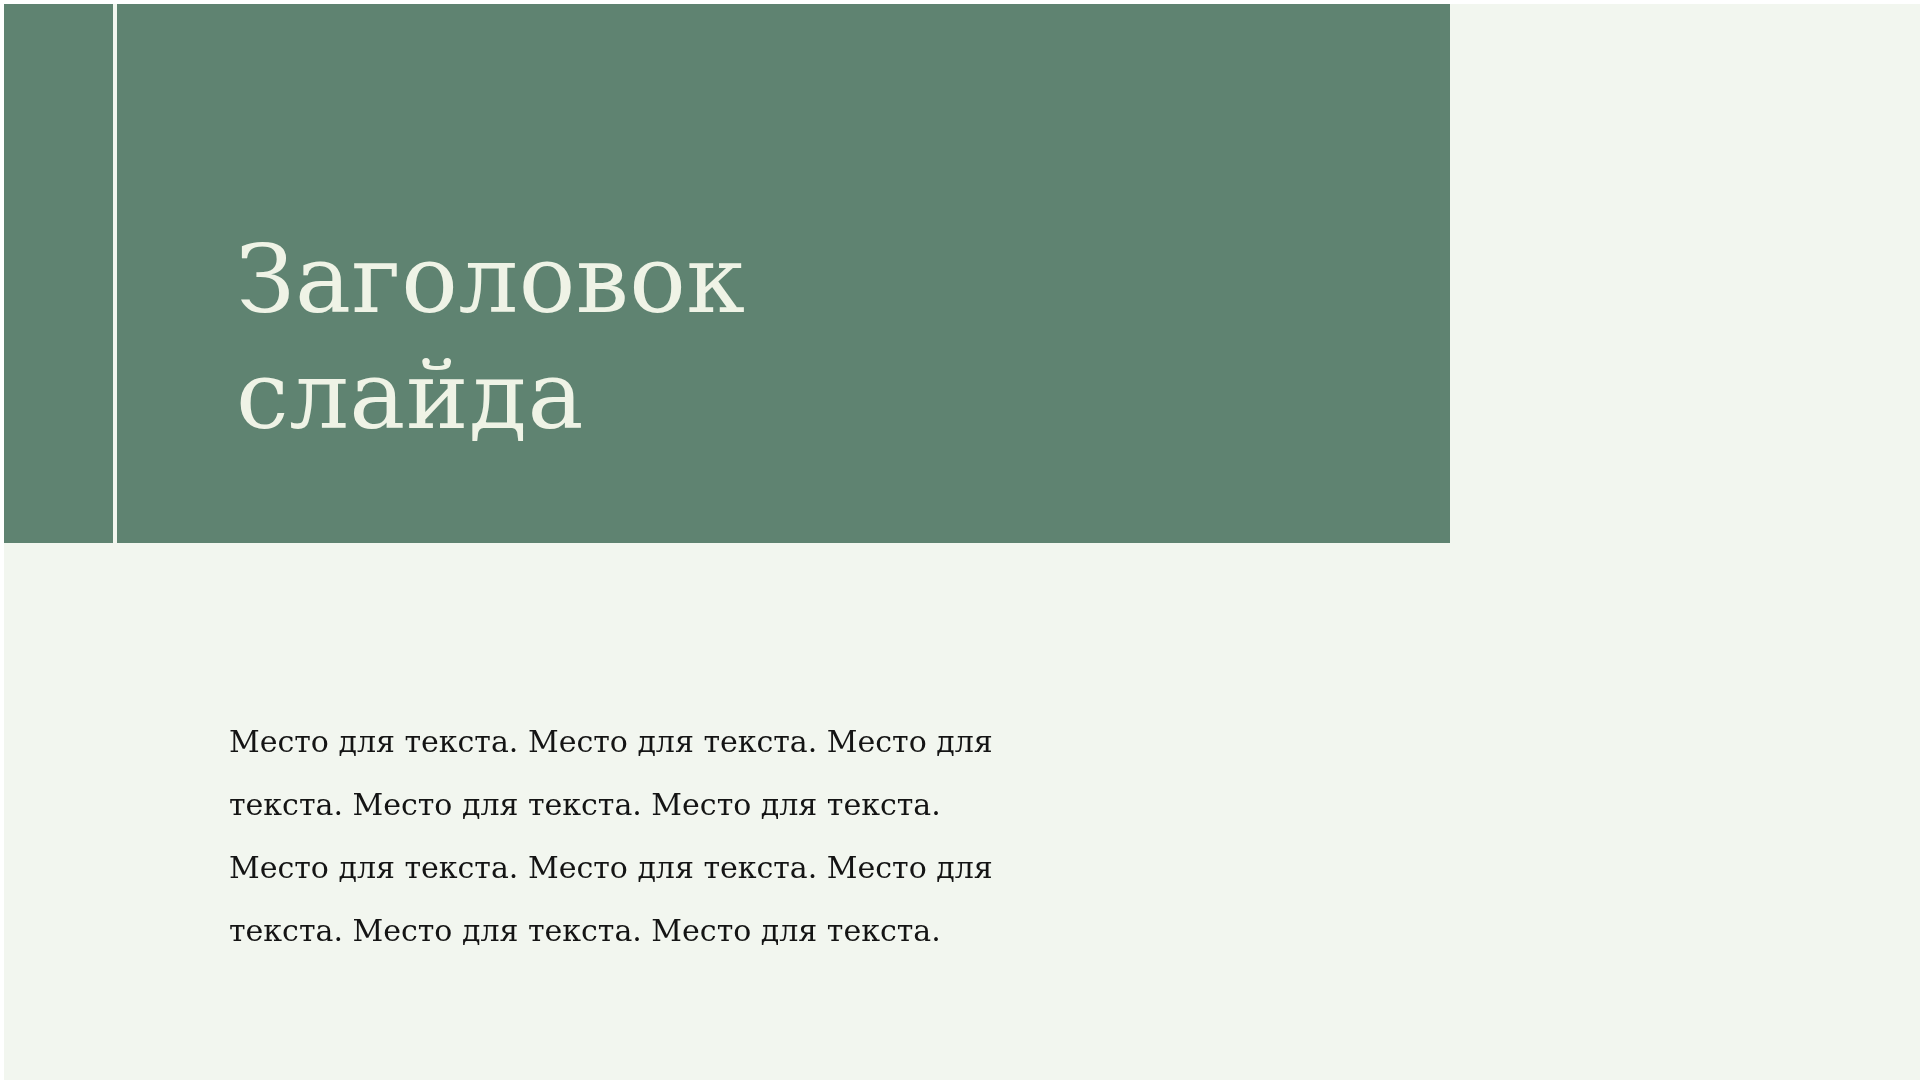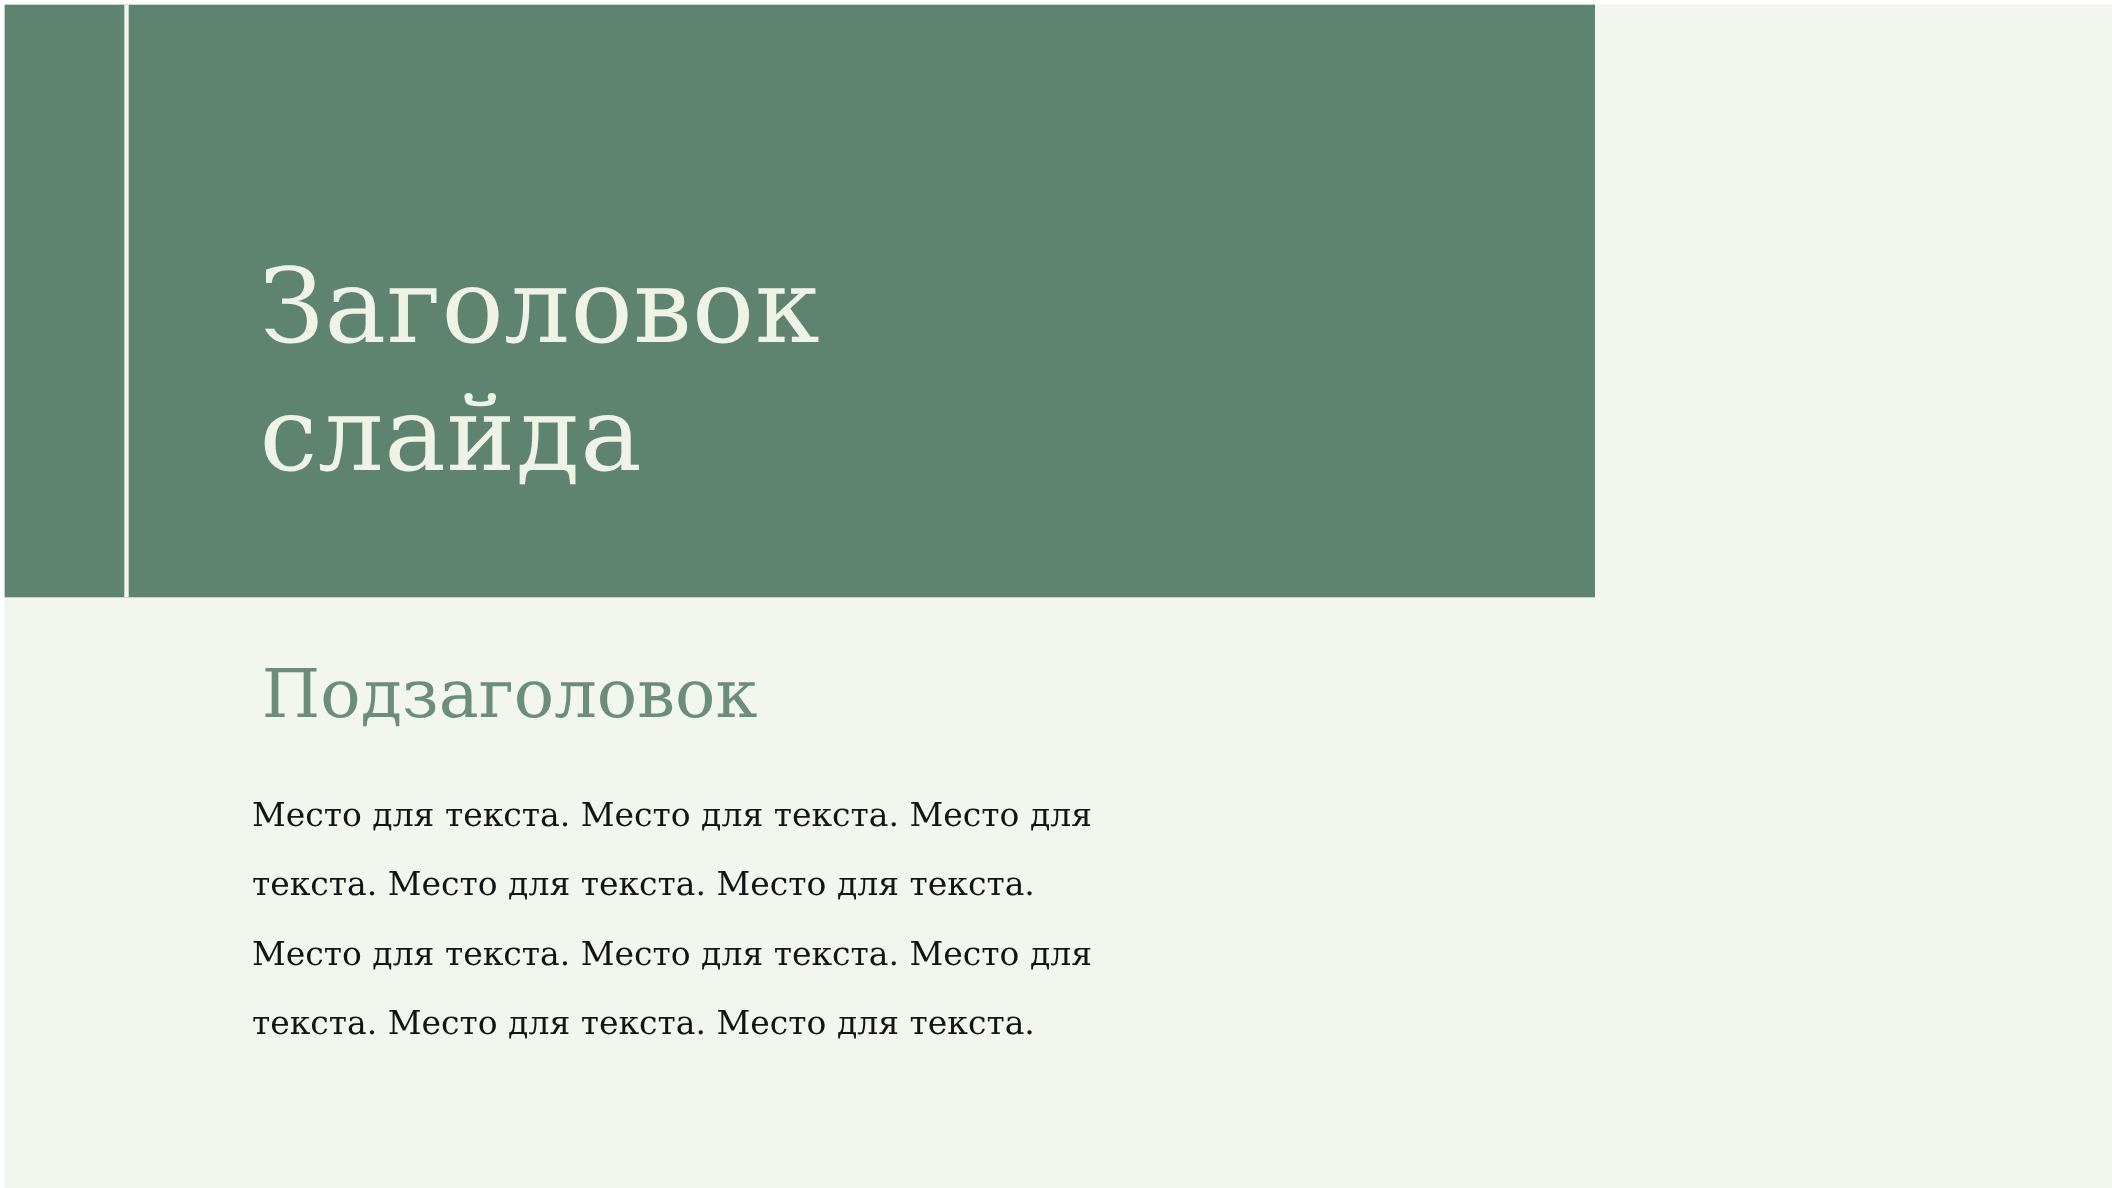--- a/index.html
+++ b/index.html
@@ -74,21 +74,20 @@
 </head>
 <body>
 
 <div class="slide">
   <div class="title-band">
     <div class="accent-line"></div>
     <h1 class="slide-title">Заголовок
 слайда</h1>
   </div>
 
-  <h2 class="subtitle">Подзаголовок</h2>
 
   <div class="body-text">
     <div class="body-line">Место для текста. Место для текста. Место для</div>
     <div class="body-line">текста. Место для текста. Место для текста.</div>
     <div class="body-line">Место для текста. Место для текста. Место для</div>
     <div class="body-line">текста. Место для текста. Место для текста.</div>
   </div>
 </div>
 
 </body></html>

